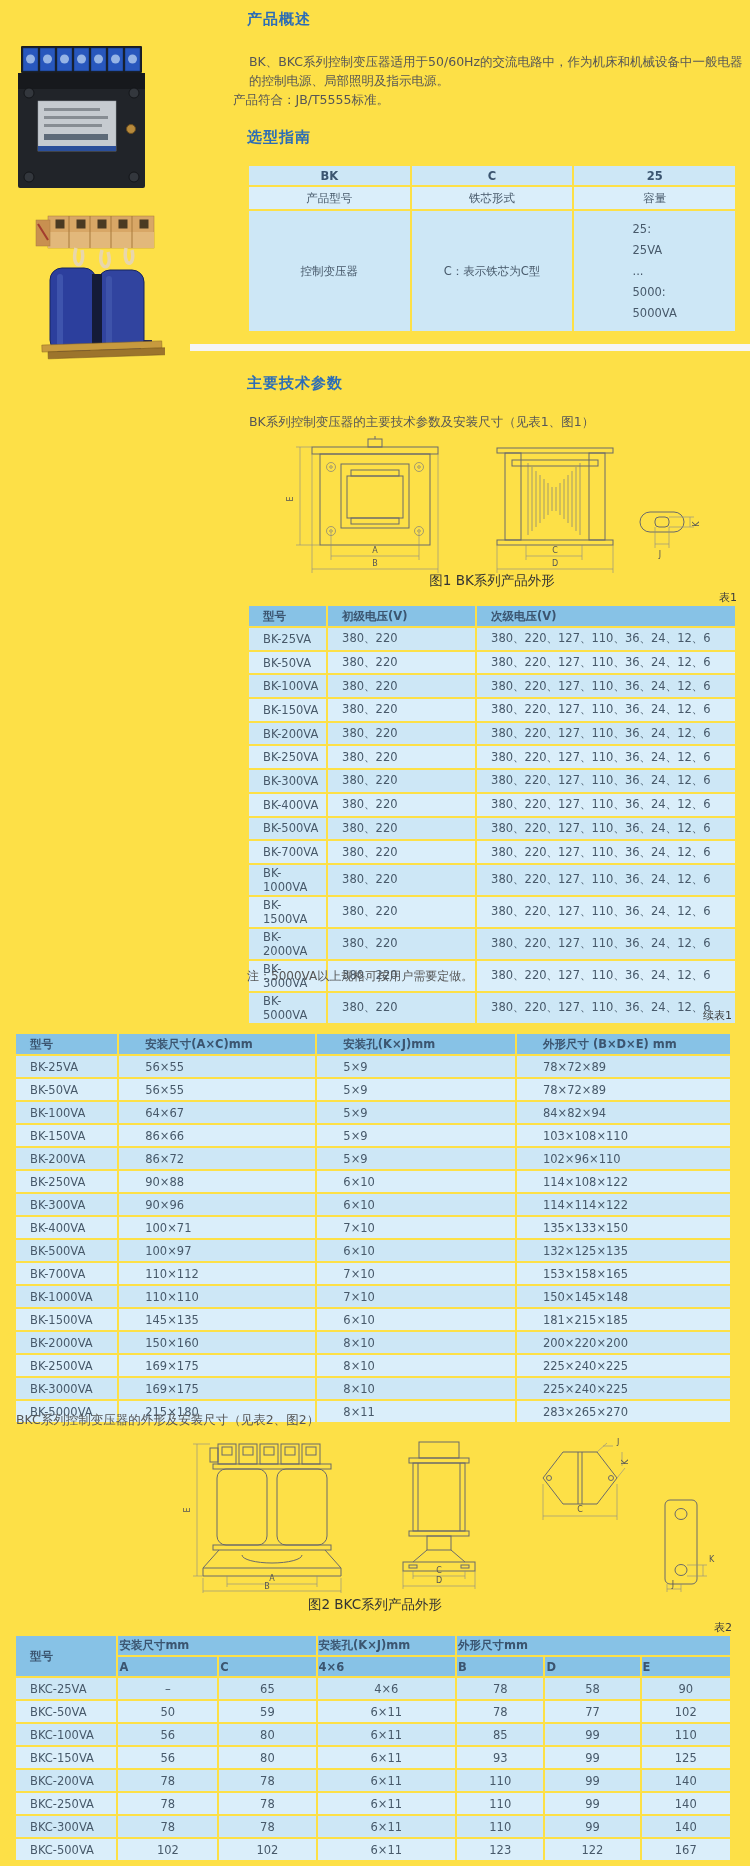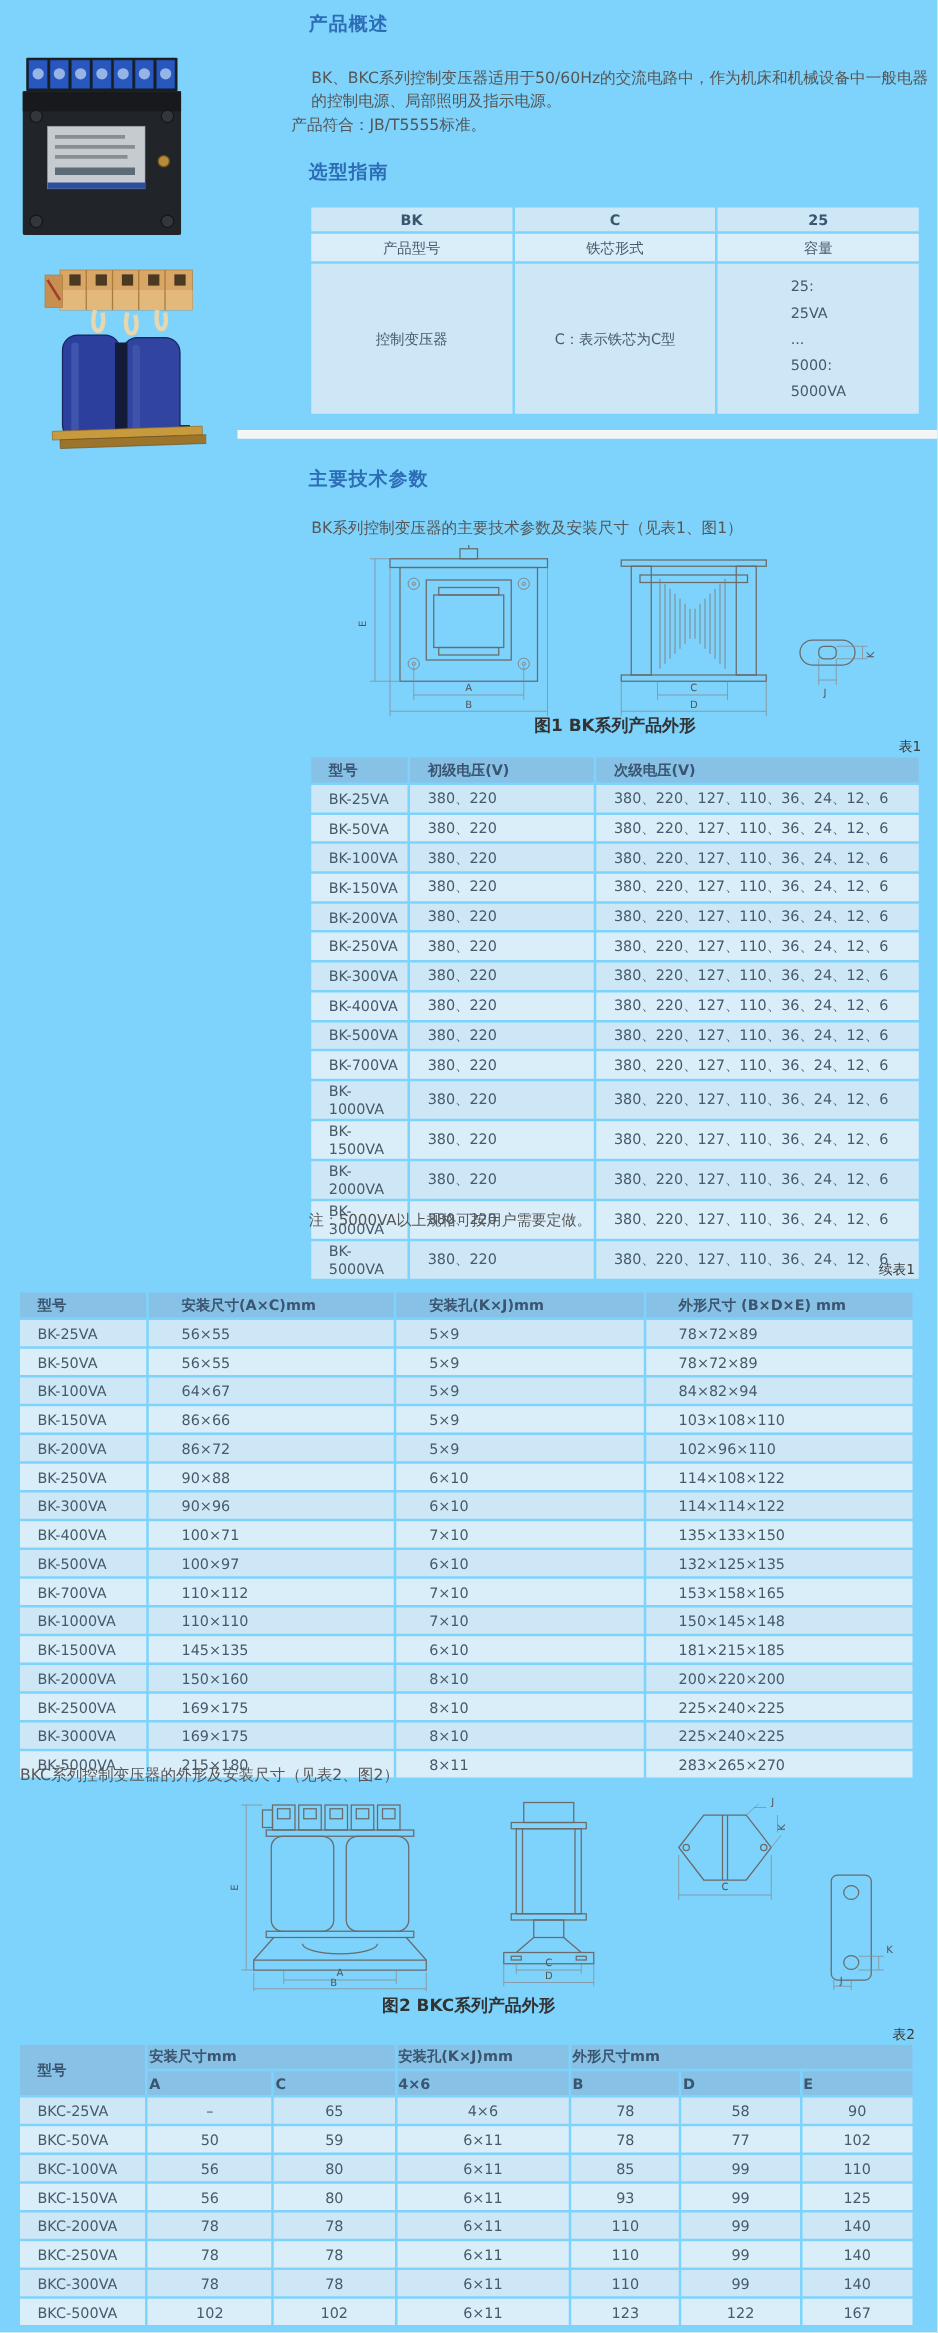--- a/index.html
+++ b/index.html
@@ -1,22 +1,22 @@
 <!DOCTYPE html>
 <html style="--heading-blue: #2c6db6; --sel-header-bg: #74b7e1; --sel-mid-bg: #a9d4ee; --sel-light-bg: #cfe9f7; --tbl-header-bg: #87c2e6; --row-odd-bg: #cde7f6; --row-even-bg: #daeefa; --body-text: #565656; --table-text: #47596a; --header-text: #3b5570;"><head>
 <meta charset="utf-8">
 <style>
   html,body{margin:0;padding:0;background:#fff;}
-  .page{position:relative;width:750px;height:1866px;background:#7dd3fc;overflow:hidden;
+  .page{position:relative;width:750px;height:1866px;background:#fde047;overflow:hidden;
         font-family:"DejaVu Sans","Liberation Sans",sans-serif;color:var(--body-text,#565656);}
   .abs{position:absolute;}
   .h{font-size:15px;font-weight:bold;color:var(--heading-blue,#2c6db6);letter-spacing:1px;margin:0;}
   .body-text{font-size:12.5px;line-height:19px;color:var(--body-text,#565656);margin:2px;}
   .note{font-size:12px;color:var(--body-text,#565656);margin:0;}
-  .caption{font-size:13.5px;font-weight:bold;color:#333;text-align:center;}
+  .caption{font-size:13.5px;font-weight:normal;color:#333;text-align:center;}
   .tbl-label{font-size:11px;color:#3c3c3c;text-align:right;}
 
   
   table{border-collapse:separate;border-spacing:2px;table-layout:fixed;}
   td,th{font-weight:normal;font-size:11.5px;color:var(--table-text,#47596a);overflow:hidden;}
   th{font-weight:600;color:var(--header-text,#3b5570);}
   thead th{background:var(--tbl-header-bg,#87c2e6);height:18px;}
   tbody td{height:19.7px;}
   tbody tr:nth-child(odd) td{background:var(--row-odd-bg,#cde7f6);}
   tbody tr:nth-child(even) td{background:var(--row-even-bg,#daeefa);}

